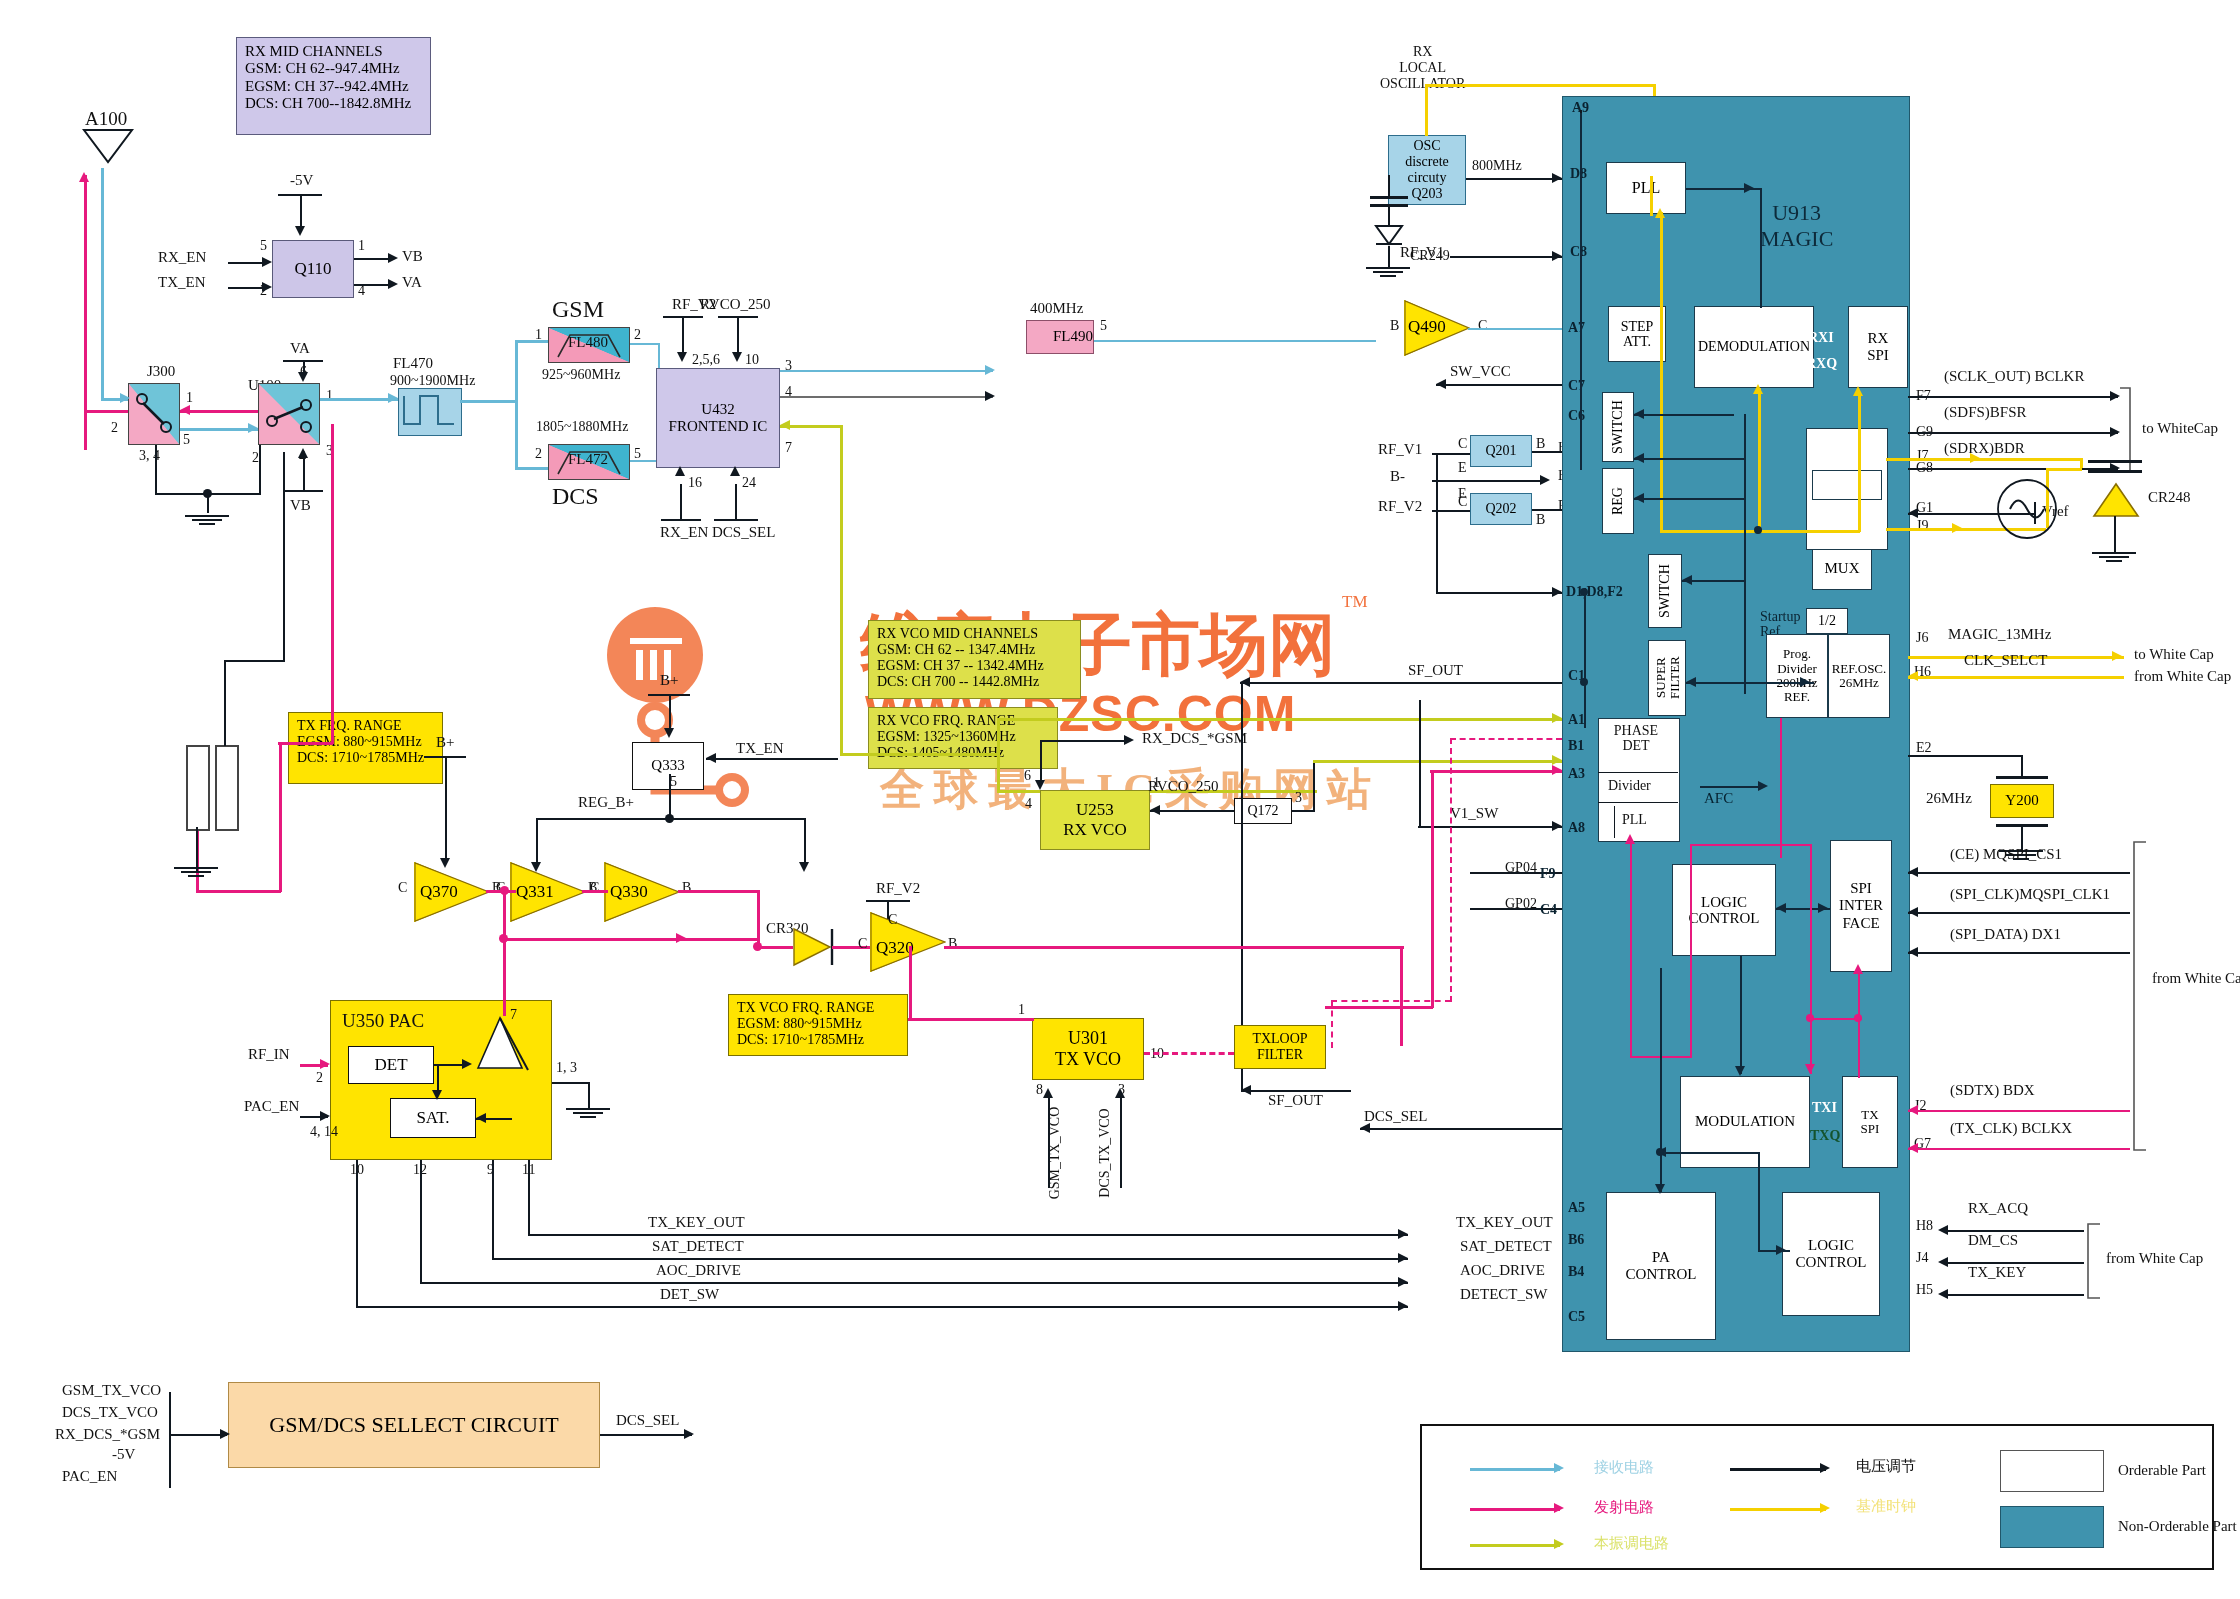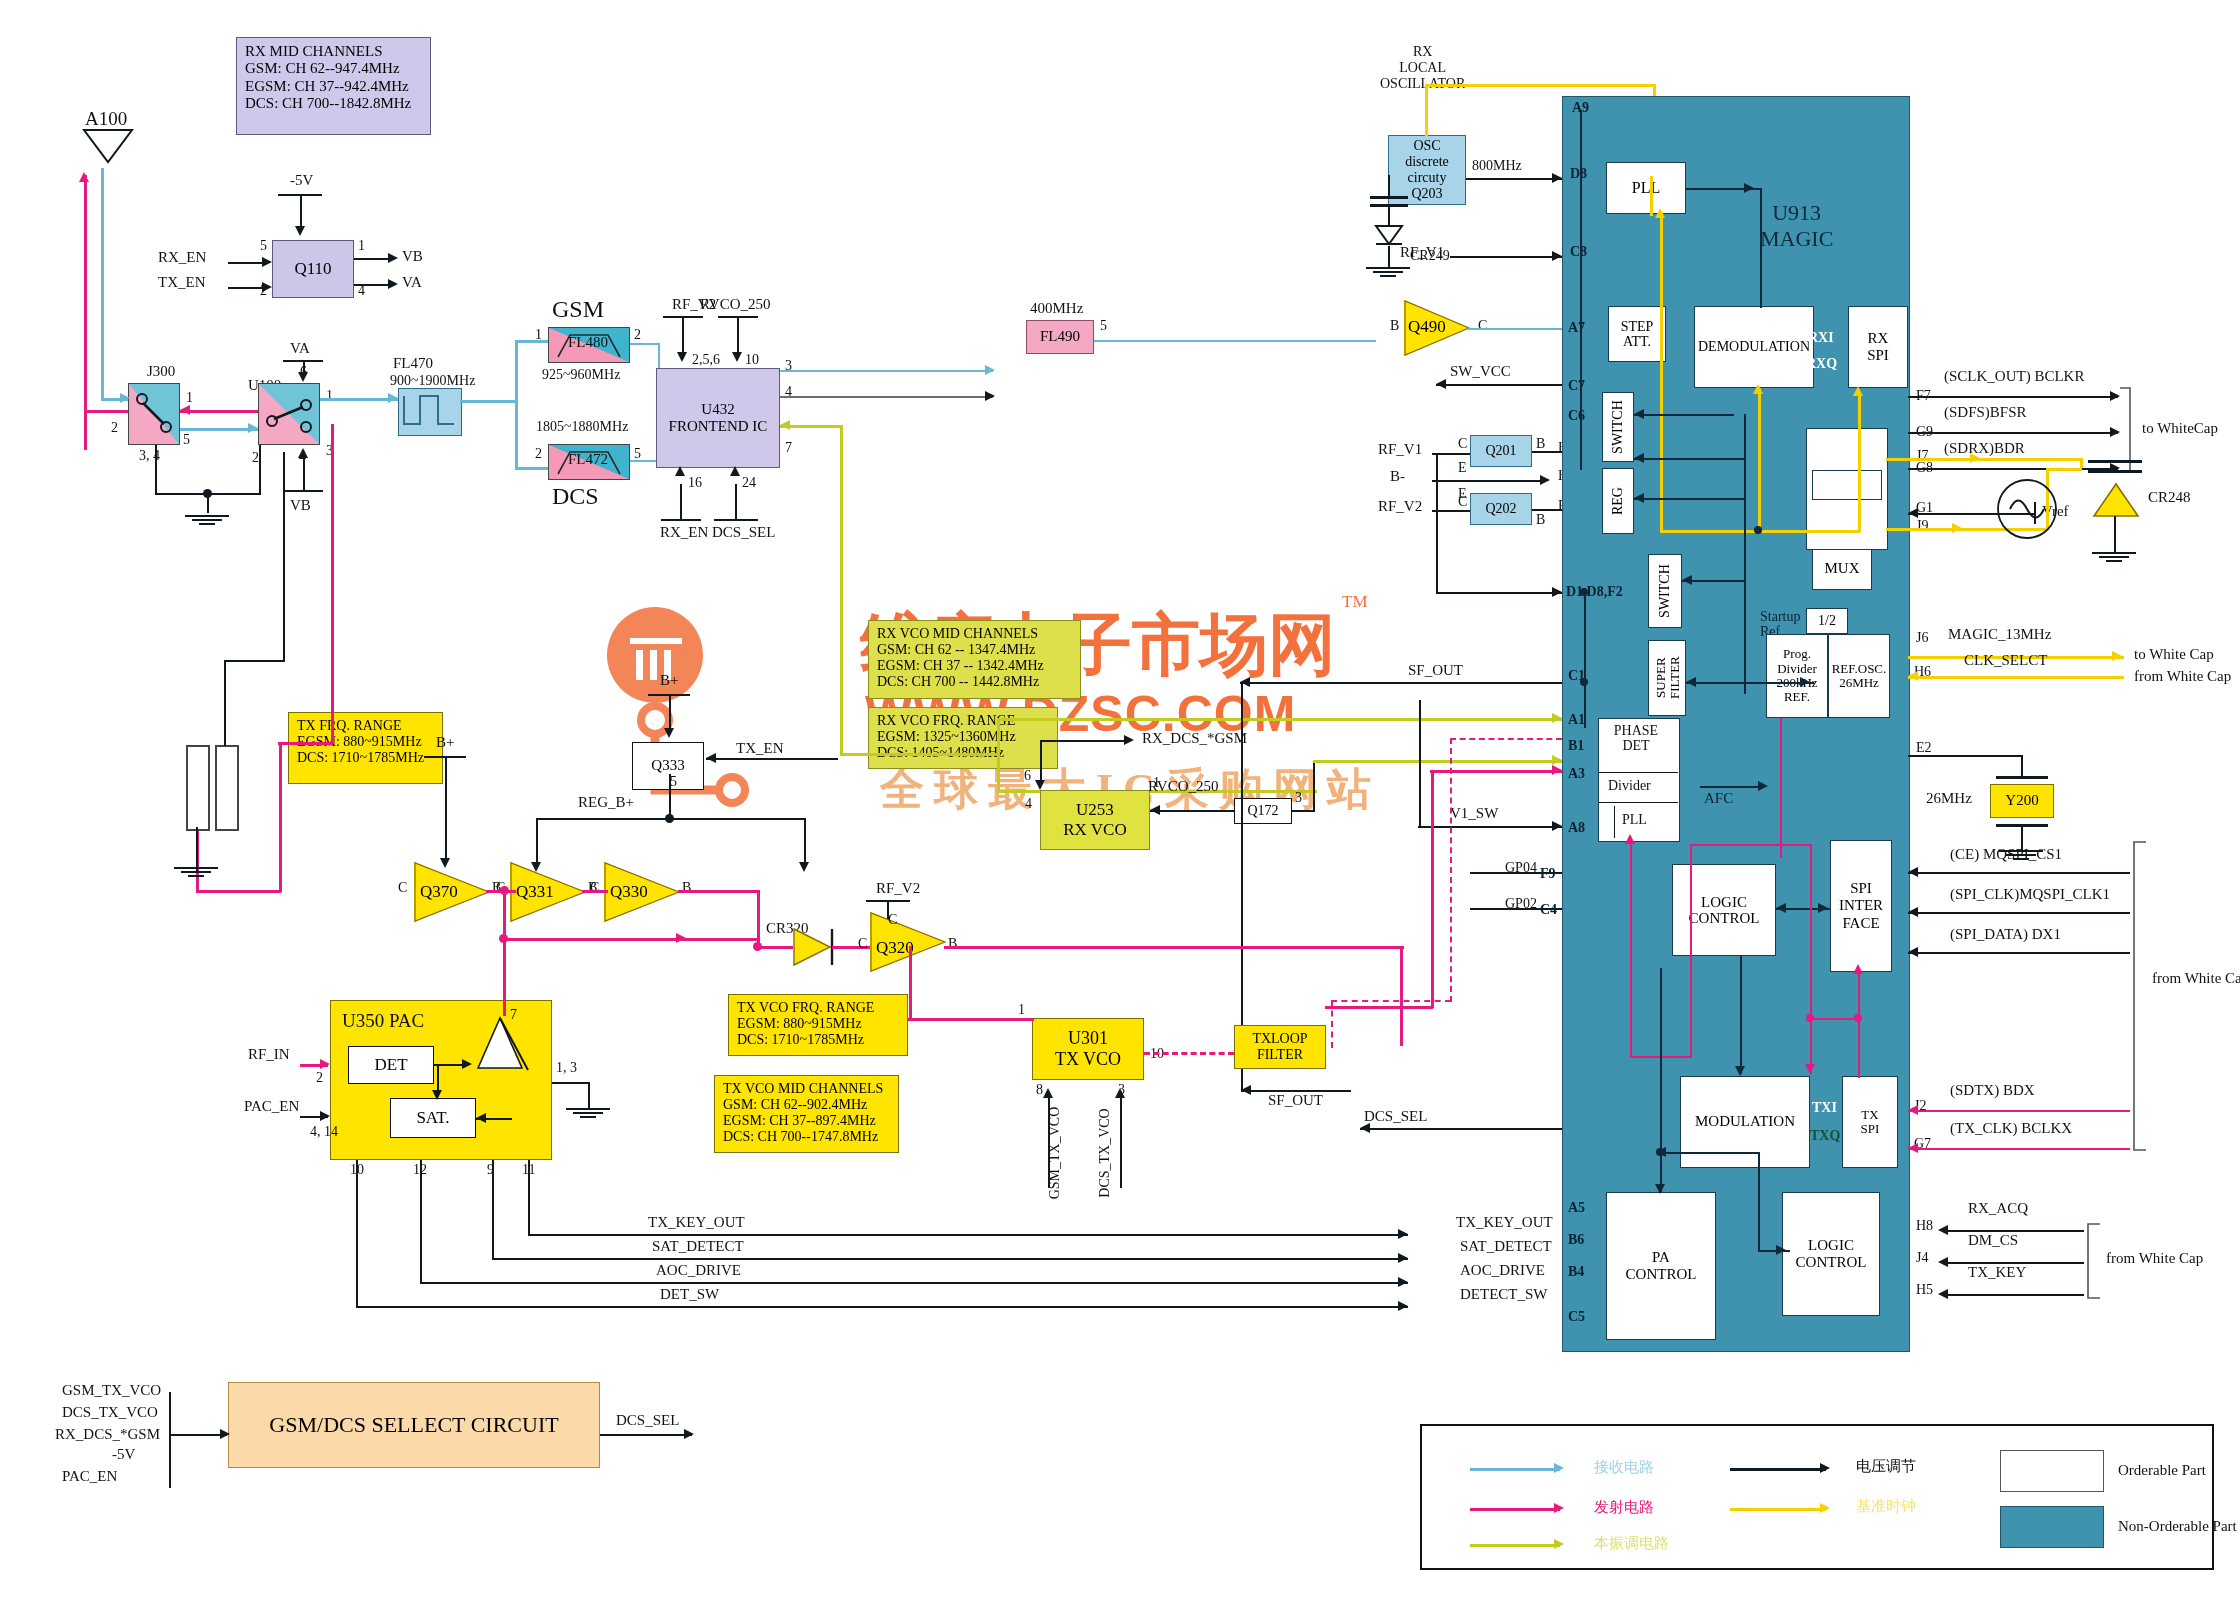--- a/index.html
+++ b/index.html
@@ -116,28 +116,20 @@
   </div>
 
   <div class="box yellowBox noteBox" style="left:728px;top:994px;width:180px;height:62px;font-size:14px;">
     <div>
       <span>TX VCO FRQ. RANGE</span>
       <span>EGSM: 880~915MHz</span>
       <span>DCS: 1710~1785MHz</span>
     </div>
   </div>
 
-  <div class="box yellowBox noteBox" style="left:714px;top:1075px;width:185px;height:78px;font-size:14px;">
-    <div>
-      <span>TX VCO MID CHANNELS</span>
-      <span>GSM: CH 62--902.4MHz</span>
-      <span>EGSM: CH 37--897.4MHz</span>
-      <span>DCS: CH 700--1747.8MHz</span>
-    </div>
-  </div>
 
   <div class="lbl" style="left:85px;top:108px;font-size:19px;">A100</div>
   <svg class="abs" style="left:82px;top:128px;" width="52" height="36">
     <polygon points="2,2 50,2 26,34" fill="none" stroke="#101820" stroke-width="2"></polygon>
   </svg>
 
   <div class="v pnk" style="left:84px;top:175px;height:275px;border-left-width:3px;"></div>
   <div class="ar ar-u pk" style="left:79px;top:172px;"></div>
   <div class="v cyn" style="left:101px;top:168px;height:230px;border-left-width:3px;"></div>
 
@@ -325,21 +317,21 @@
   <div class="ar ar-r" style="left:985px;top:391px;"></div>
 
   <div class="h olv" style="left:780px;top:425px;width:62px;border-top-width:3px;"></div>
   <div class="ar ar-l ol" style="left:780px;top:420px;"></div>
   <div class="v olv" style="left:840px;top:425px;height:330px;border-left-width:3px;"></div>
   <div class="h olv" style="left:840px;top:753px;width:160px;border-top-width:3px;"></div>
   <div class="v olv" style="left:997px;top:753px;height:40px;border-left-width:3px;"></div>
   <div class="h olv" style="left:997px;top:790px;width:320px;border-top-width:3px;"></div>
 
   <div class="lbl" style="left:1030px;top:300px;font-size:15px;">400MHz</div>
-  <div class="box pinkBox" style="left:1026px;top:320px;width:68px;height:34px;font-size:15px;">
+  <div class="box pinkBox" style="left:1026px;top:320px;width:68px;height:34px;font-size:15px;justify-content:flex-end;">
       <span>FL490</span>
     </div>
   <div class="pin" style="left:1100px;top:318px;">5</div>
   <div class="h cyn" style="left:1094px;top:340px;width:282px;border-top-width:2.5px;"></div>
 
   <div class="amp" style="left:1404px;top:300px;">
     <div class="tri" style="border-top-width:28px;border-bottom-width:28px;border-left-width:64px;"></div>
     <div class="nm" style="left:4px;top:17px;">Q490</div>
   </div>
   <svg class="abs" style="left:1404px;top:300px;" width="66" height="56">

